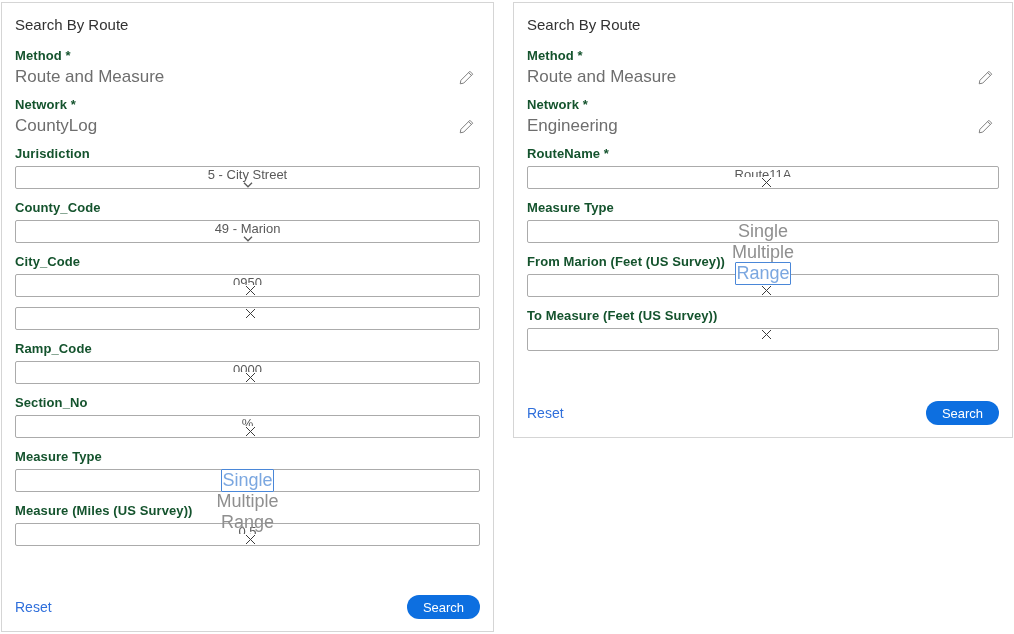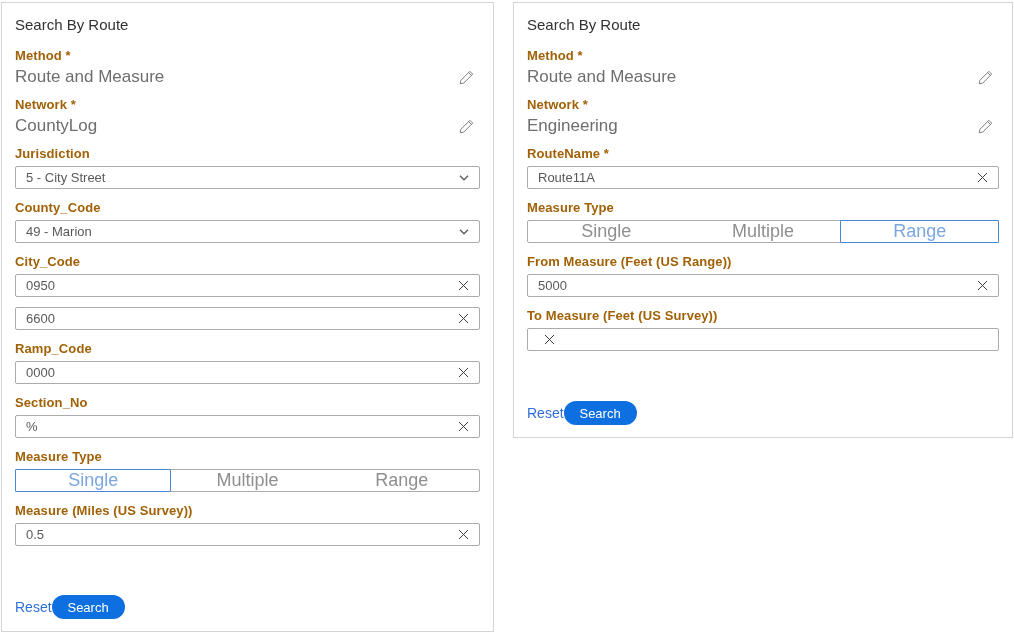--- a/index.html
+++ b/index.html
@@ -34,21 +34,21 @@
     font-weight: 400;
     color: #323232;
     line-height: 18px;
     margin: 0 0 13px 0;
   }
 
   .field { margin-bottom: 10px; }
   .field-label {
     font-size: 13px;
     font-weight: 700;
-    color: #a16207;
+    color: #14532d;
     line-height: 17px;
     margin-bottom: 4px;
     letter-spacing: 0.1px;
   }
 
   .static-row {
     display: flex;
     align-items: center;
     justify-content: space-between;
     height: 18px;
@@ -63,20 +63,21 @@
   .control {
     box-sizing: border-box;
     height: 23px;
     border: 1px solid #ababab;
     border-radius: 2px;
     background: #ffffff;
     display: flex;
     align-items: center;
     font-size: 13px;
     color: #595959;
+    flex-direction: column;
   }
   .select-box, .text-box { padding: 0 10px; cursor: pointer; }
   .control-value { flex: 1 1 auto; white-space: nowrap; overflow: hidden; }
   .icon { display: inline-flex; align-items: center; justify-content: center; }
   .icon.pencil { cursor: pointer; }
   .icon.clear  { cursor: pointer; padding-left: 6px; }
 
   .segmented {
     padding: 0;
     position: relative;
@@ -100,21 +101,21 @@
     color: var(--segment-text, #7ba7e0);
     background: #ffffff;
     position: relative;
     z-index: 1;
   }
 
   .panel-footer {
     margin-top: auto;
     display: flex;
     align-items: center;
-    justify-content: flex-start;
+    justify-content: space-between;
   }
   .reset-link {
     font-size: 14px;
     color: var(--link, #2f6fdb);
     cursor: pointer;
     text-decoration: none;
     line-height: 24px;
   }
   .search-btn {
     width: 73px;
@@ -191,21 +192,20 @@
             <span class="control-value">0950</span>
             <span class="icon clear">
               <svg width="11" height="11" viewBox="0 0 11 11">
                 <path d="M1 1 L10 10 M10 1 L1 10" stroke="#3c3c3c" stroke-width="1"></path>
               </svg>
             </span>
           </div>
         </div>
         <div class="field">
           <div class="control text-box">
-            <span class="control-value">6600</span>
             <span class="icon clear">
               <svg width="11" height="11" viewBox="0 0 11 11">
                 <path d="M1 1 L10 10 M10 1 L1 10" stroke="#3c3c3c" stroke-width="1"></path>
               </svg>
             </span>
           </div>
         </div>
         <div class="field">
           <div class="field-label">Ramp_Code</div>
           <div class="control text-box">
@@ -294,21 +294,21 @@
         </div>
         <div class="field">
           <div class="field-label">Measure Type</div>
           <div class="control segmented">
             <div class="segment">Single</div>
             <div class="segment">Multiple</div>
             <div class="segment selected">Range</div>
           </div>
         </div>
         <div class="field">
-          <div class="field-label">From Measure (Feet (US Range))</div>
+          <div class="field-label">From Marion (Feet (US Survey))</div>
           <div class="control text-box">
             <span class="control-value">5000</span>
             <span class="icon clear">
               <svg width="11" height="11" viewBox="0 0 11 11">
                 <path d="M1 1 L10 10 M10 1 L1 10" stroke="#3c3c3c" stroke-width="1"></path>
               </svg>
             </span>
           </div>
         </div>
         <div class="field">

